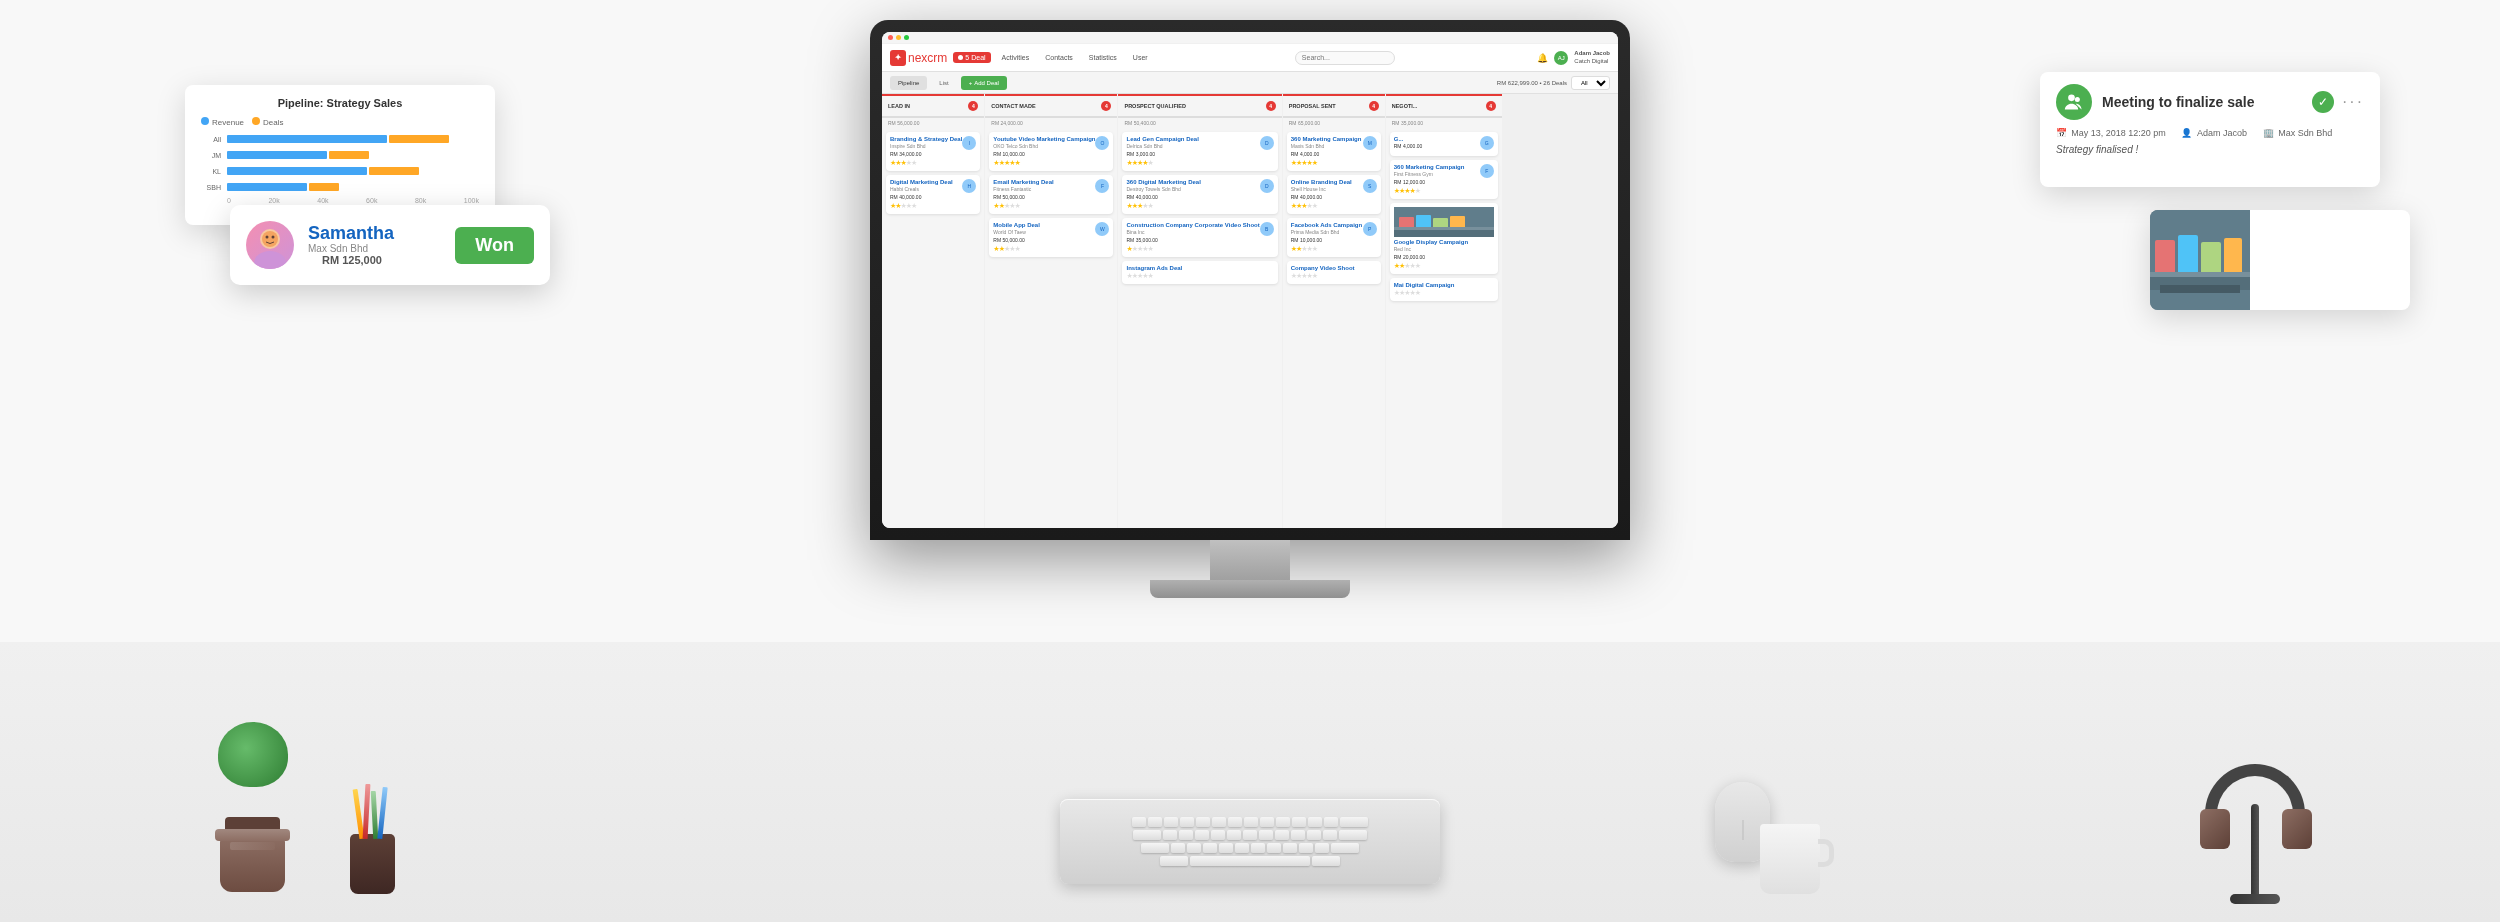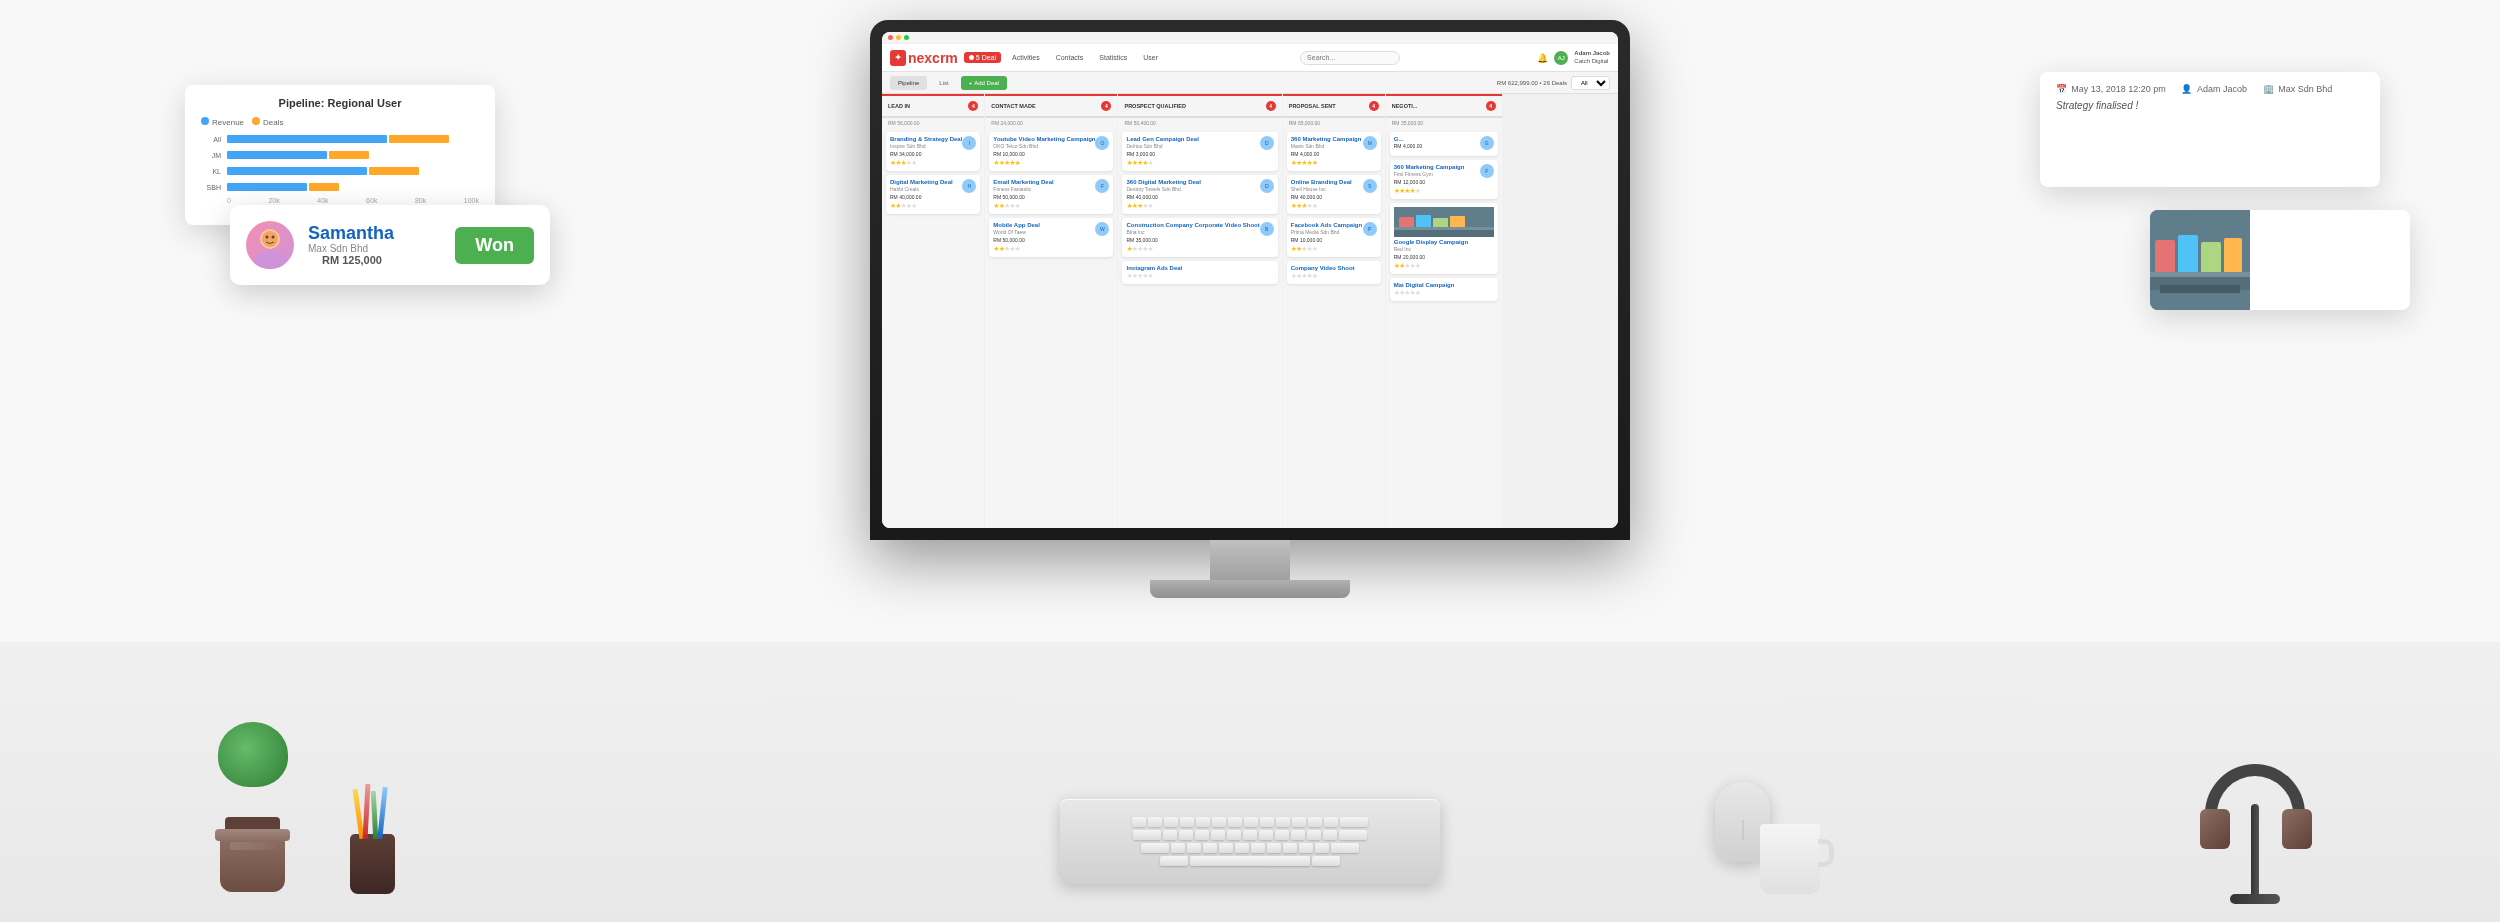--- a/index.html
+++ b/index.html
@@ -91,22 +91,22 @@
       justify-content: center;
     }
 
     .crm-logo-icon span {
       color: white;
       font-size: 8px;
       font-weight: bold;
     }
 
     .crm-logo-text {
-      font-size: 14px;
-      font-weight: bold;
+      font-size: 12px;
+      font-weight: normal;
       color: #e53935;
     }
 
     .nav-item {
       font-size: 7px;
       color: #555;
       padding: 2px 5px;
       border-radius: 3px;
       cursor: pointer;
       display: flex;
@@ -1151,21 +1151,21 @@
         </div>
 
       </div>
     </div>
   </div>
   <div class="monitor-stand-neck"></div>
   <div class="monitor-stand-base"></div>
 </div>
 
 <div class="pipeline-chart-panel">
-  <div class="chart-title">Pipeline: Regional User</div>
+  <div class="chart-title">Pipeline: Strategy Sales</div>
   <div class="chart-legend">
     <span>
       <span class="chart-legend-dot" style="background:#42a5f5;"></span>Revenue
     </span>
     <span>
       <span class="chart-legend-dot" style="background:#ffa726;"></span>Deals
     </span>
   </div>
   <div class="chart-area">
     <div class="chart-row">
@@ -1220,20 +1220,35 @@
   </div>
   <div class="won-info">
     <div class="won-name">Samantha</div>
     <div class="won-company">Max Sdn Bhd</div>
     <div class="won-amount">RM 125,000</div>
   </div>
   <div class="won-badge">Won</div>
 </div>
 
 <div class="meeting-panel">
+  <div class="meeting-header">
+    <div class="meeting-icon-group">
+      <svg viewBox="0 0 24 24" fill="white">
+        <circle cx="9" cy="7" r="4"></circle>
+        <circle cx="16" cy="9" r="3"></circle>
+        <path d="M1 21 C1 17 5 14 9 14 C13 14 17 17 17 21"></path>
+        <path d="M14 14 C17 14 21 16 21 21"></path>
+      </svg>
+    </div>
+    <div class="meeting-title">Meeting to finalize sale</div>
+    <div class="meeting-actions">
+      <div class="meeting-check">✓</div>
+      <div class="meeting-dots">···</div>
+    </div>
+  </div>
   <div class="meeting-meta">
     <div class="meeting-meta-item">
       <span>📅</span>
       <span>May 13, 2018 12:20 pm</span>
     </div>
     <div class="meeting-meta-item">
       <span>👤</span>
       <span>Adam Jacob</span>
     </div>
     <div class="meeting-meta-item">

